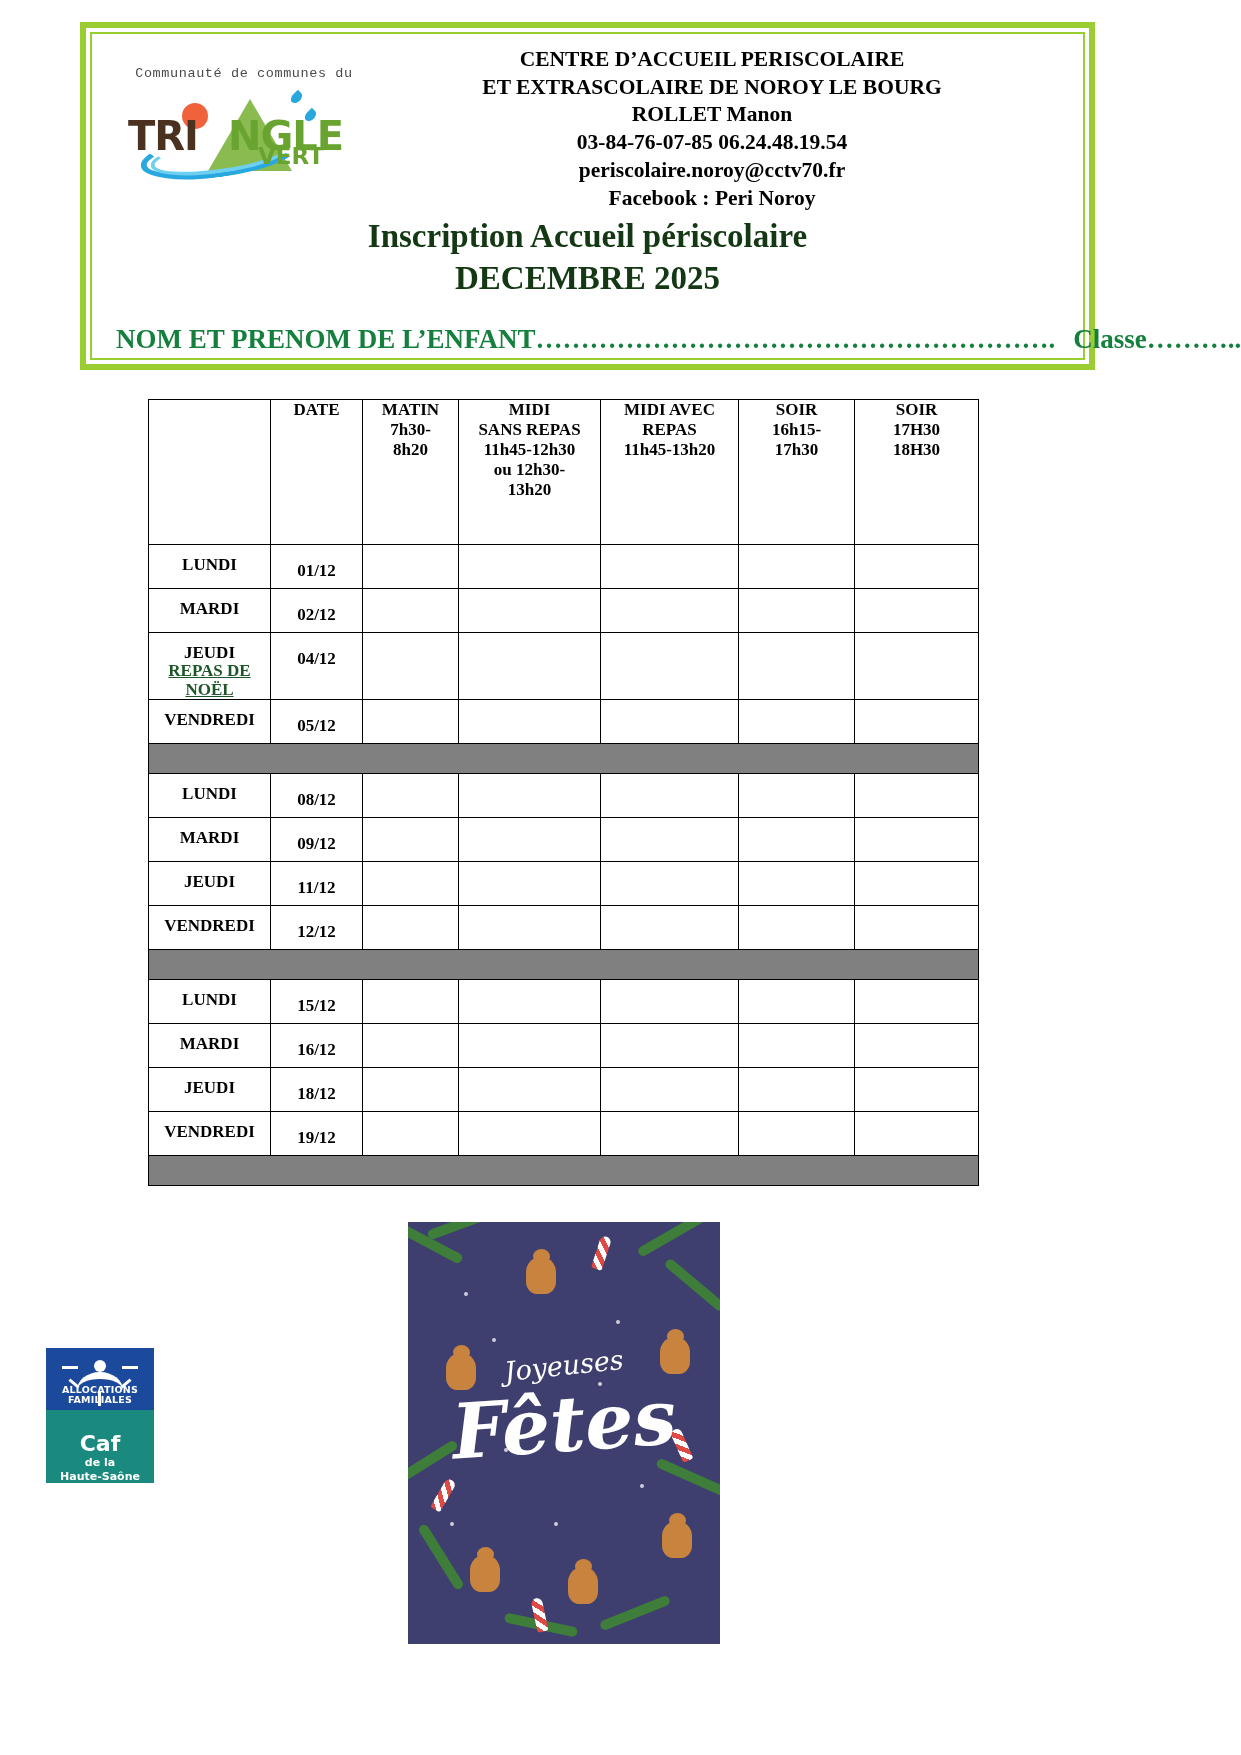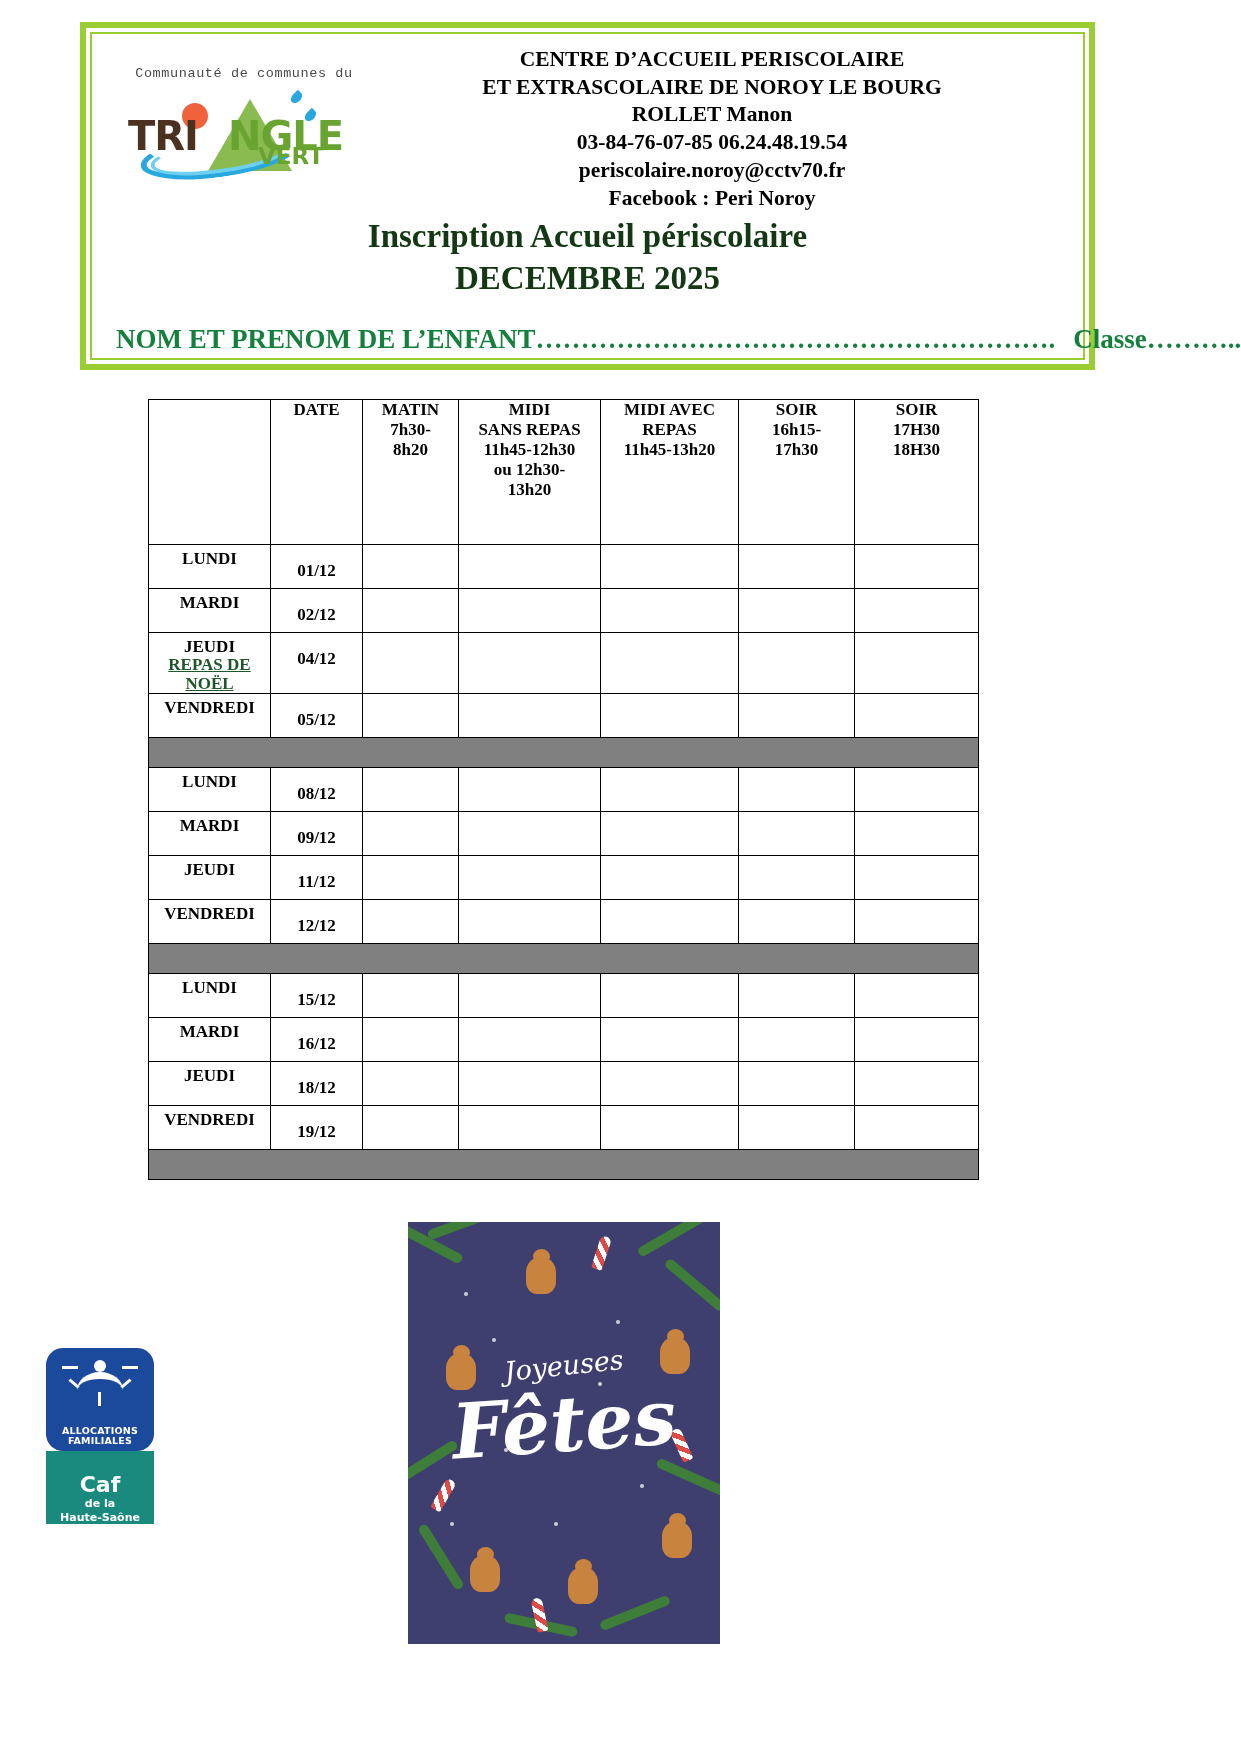--- a/index.html
+++ b/index.html
@@ -168,21 +168,21 @@
     vertical-align: middle;
     line-height: 1.18;
     font-size: 17px;
     padding: 4px 2px;
   }
 
   tbody td { height: 44px; }
   td.daycell {
     text-align: center;
     vertical-align: top;
-    padding-top: 4px;
+    padding-top: 10px;
     line-height: 1.12;
   }
   td.datecell {
     text-align: center;
     vertical-align: top;
     padding-top: 16px;
   }
   .noel {
     color: #1d5628;
     text-decoration: underline;
@@ -262,24 +262,23 @@
   }
 
   .caf-logo {
     position: absolute;
     left: 46px;
     top: 1348px;
     width: 108px;
     height: 155px;
   }
   .caf-top {
-    width: 108px; height: 103px;
+    width: 108px; height: 62px;
     background: #1b4a9c;
     position: relative;
-    border-radius: 17px;
   }
   .caf-person {
     position: absolute; left: 50%; top: 12px;
     transform: translateX(-50%);
     width: 46px; height: 38px;
   }
   .caf-head {
     position: absolute; left: 50%; top: 0;
     transform: translateX(-50%);
     width: 12px; height: 12px; border-radius: 50%;

